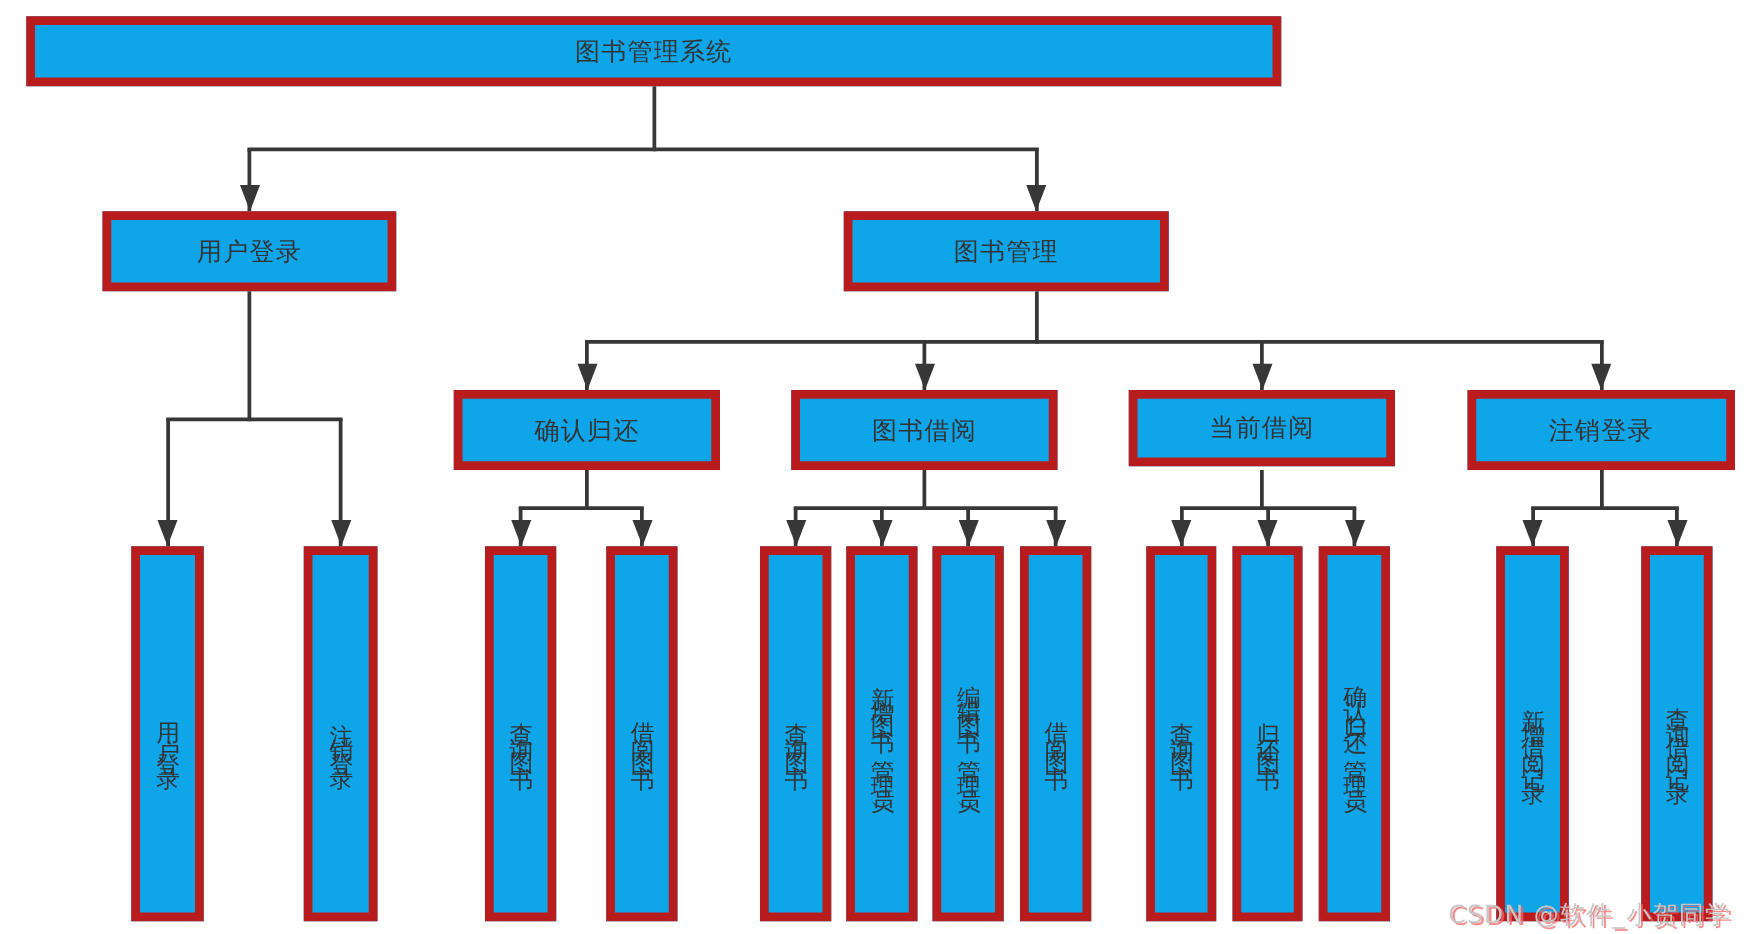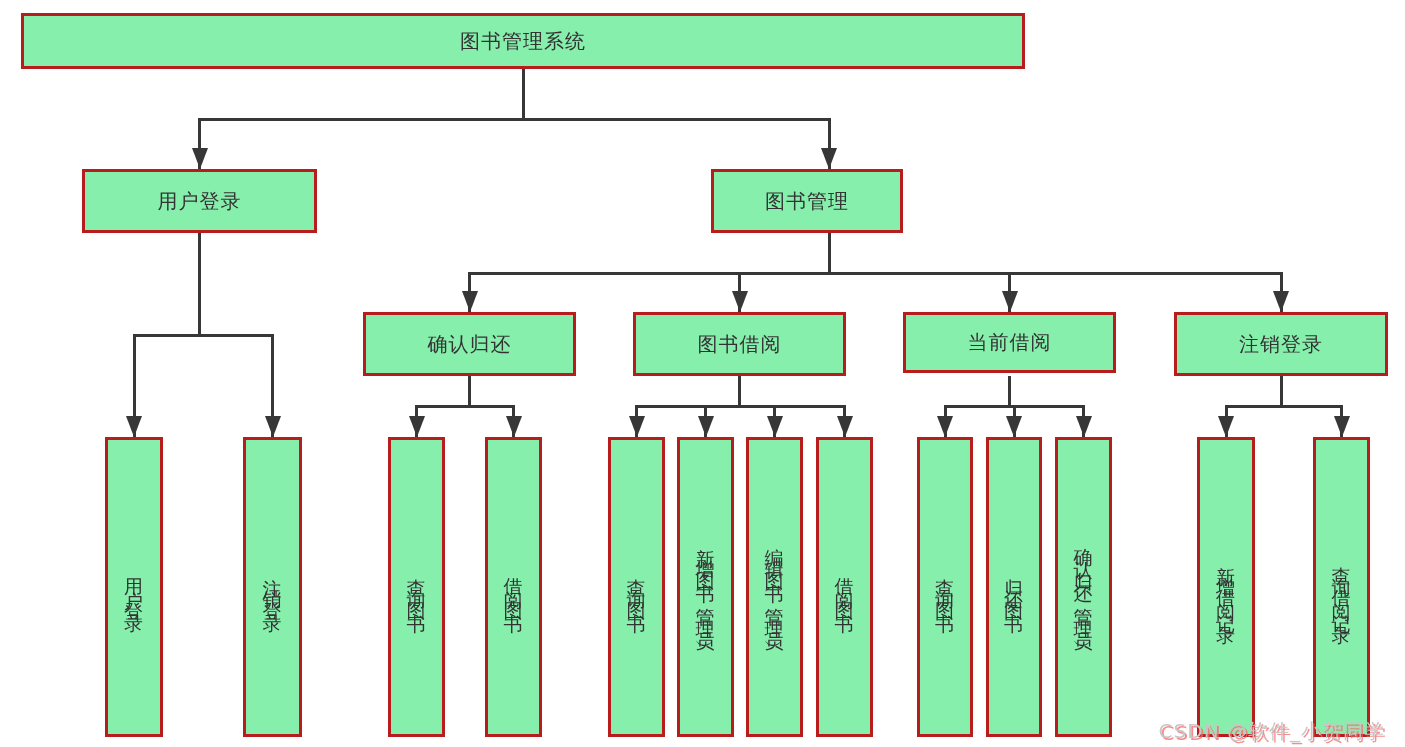--- a/index.html
+++ b/index.html
@@ -7,22 +7,22 @@
   .stage {
     position: relative;
     width: 1405px;
     height: 747px;
     background: #ffffff;
     overflow: hidden;
     font-family: "DejaVu Sans", sans-serif;
   }
   .node {
     position: absolute;
-    background: #86efac;
-    border: 3px solid #b91c1c;
+    background: #0ea5e9;
+    border: 7px solid #b91c1c;
     display: flex;
     align-items: center;
     justify-content: center;
     color: #333333;
     font-size: 20px;
     letter-spacing: 1px;
     text-align: center;
     z-index: 2;
   }
   .node.v {
@@ -117,21 +117,21 @@
       <div class="line" style="left: 1340px; top: 406px; width: 3px; height: 31px;"></div>
       <div class="arrow" style="left: 1333.5px; top: 416px;"></div>
     </div>
   <div id="layer-nodes">
       <div class="node" style="left: 21px; top: 13px; width: 1004px; height: 56px;">
         <span class="lbl">图书管理系统</span>
       </div>
       <div class="node" style="left: 82px; top: 169px; width: 235px; height: 64px;">
         <span class="lbl">用户登录</span>
       </div>
-      <div class="node" style="left: 711px; top: 169px; width: 192px; height: 64px; align-items: center;">
+      <div class="node" style="left: 675px; top: 169px; width: 260px; height: 64px; align-items: center;">
         <span class="lbl">图书管理</span>
       </div>
       <div class="node" style="left: 363px; top: 312px; width: 213px; height: 64px;">
         <span class="lbl">确认归还</span>
       </div>
       <div class="node" style="left: 633px; top: 312px; width: 213px; height: 64px;">
         <span class="lbl">图书借阅</span>
       </div>
       <div class="node" style="left: 903px; top: 312px; width: 213px; height: 61px;">
         <span class="lbl">当前借阅</span>

